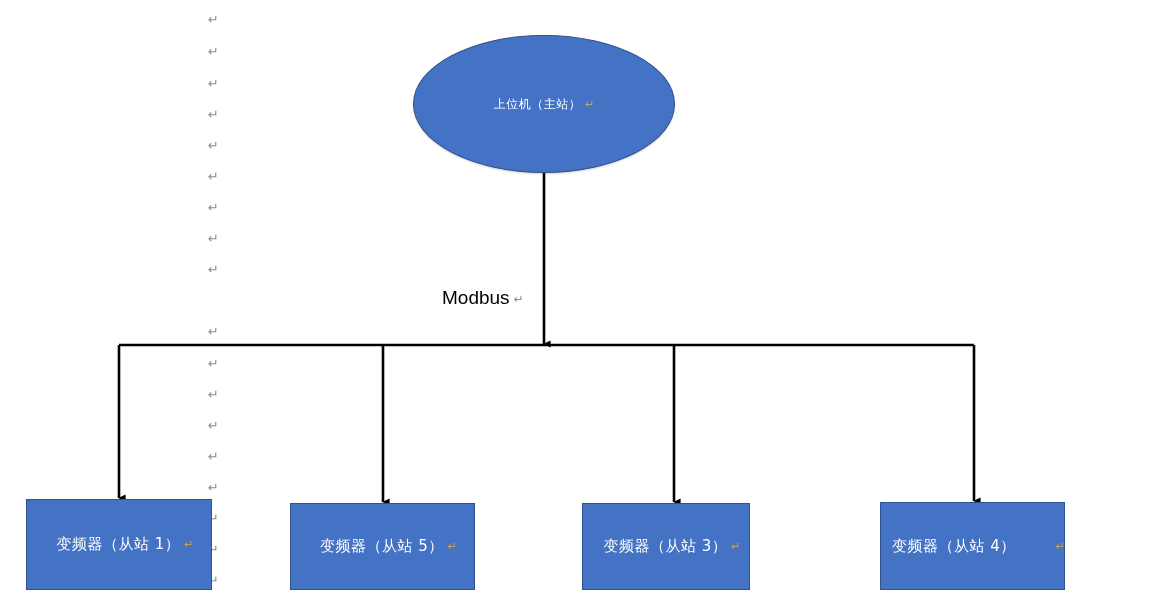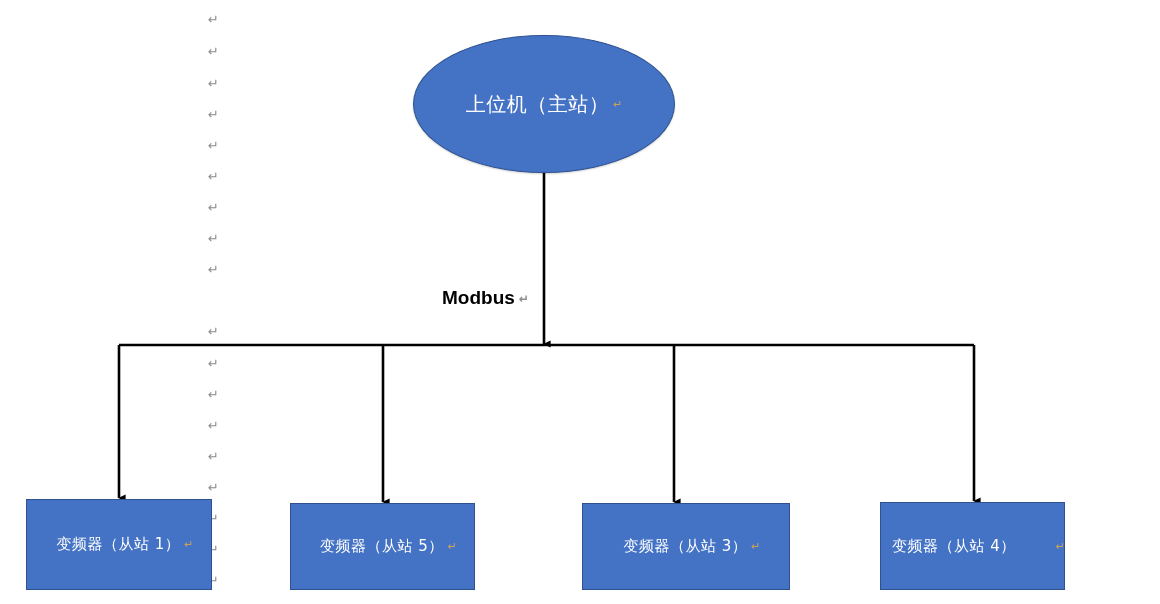--- a/index.html
+++ b/index.html
@@ -62,36 +62,36 @@
   }
   .node-label {
     color: #ffffff;
     font-family: "DejaVu Sans", "Liberation Sans", sans-serif;
     font-size: 15px;
     letter-spacing: 0.5px;
     white-space: nowrap;
     text-align: center;
   }
   .node-label-ellipse {
-    font-size: 20px;
+    font-size: 12px;
   }
   .label-pilcrow {
     color: #c8a15a;
     font-family: "DejaVu Sans", sans-serif;
     font-size: 11px;
     vertical-align: 1px;
     padding-left: 4px;
   }
   
   .bus-label {
     position: absolute;
     color: #000000;
     font-family: "Liberation Sans", "DejaVu Sans", sans-serif;
     font-size: 19px;
-    font-weight: 700;
+    font-weight: 400;
     white-space: nowrap;
   }
   .bus-label .label-pilcrow {
     color: #8b8b8b;
     font-size: 12px;
   }
   
   #connectors {
     position: absolute;
     left: 0;
@@ -154,21 +154,21 @@
 
   <div id="slave-nodes">
       <div class="node-rect" style="left: 26px; top: 499px; width: 186px; height: 91px; background: rgb(68, 114, 196); border-color: rgb(47, 82, 143);">
         <span class="node-label">变频器（从站 1）</span>
         <span class="label-pilcrow" style="color: rgb(200, 161, 90);">↵</span>
       </div>
       <div class="node-rect" style="left: 290px; top: 503px; width: 185px; height: 87px; background: rgb(68, 114, 196); border-color: rgb(47, 82, 143);">
         <span class="node-label">变频器（从站 5）</span>
         <span class="label-pilcrow" style="color: rgb(200, 161, 90);">↵</span>
       </div>
-      <div class="node-rect" style="left: 582px; top: 503px; width: 208px; height: 87px; background: rgb(68, 114, 196); border-color: rgb(47, 82, 143);">
+      <div class="node-rect" style="left: 582px; top: 503px; width: 168px; height: 87px; background: rgb(68, 114, 196); border-color: rgb(47, 82, 143);">
         <span class="node-label">变频器（从站 3）</span>
         <span class="label-pilcrow" style="color: rgb(200, 161, 90);">↵</span>
       </div>
       <div class="node-rect" style="left: 880px; top: 502px; width: 185px; height: 88px; background: rgb(68, 114, 196); border-color: rgb(47, 82, 143); gap: 36px;">
         <span class="node-label">变频器（从站 4）</span>
         <span class="label-pilcrow" style="color: rgb(200, 161, 90);">↵</span>
       </div>
     </div>
 
 </div>

